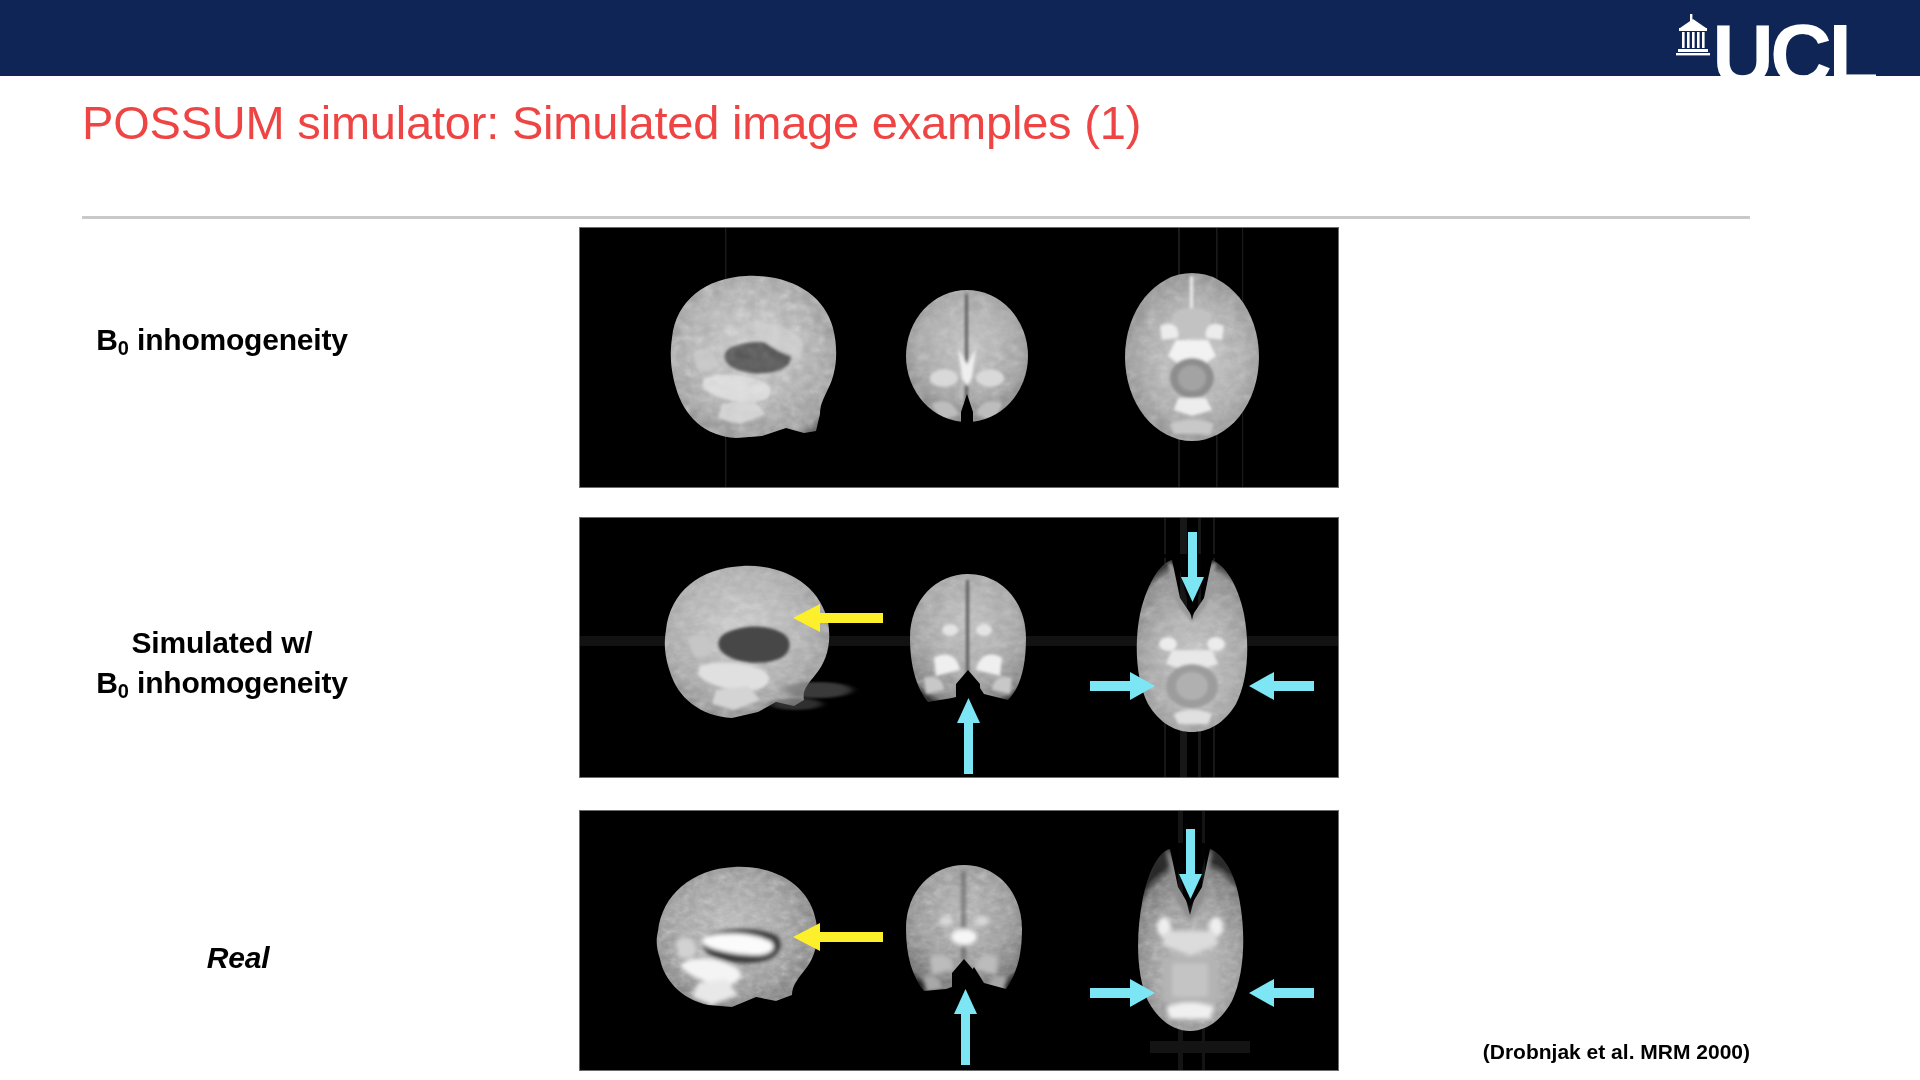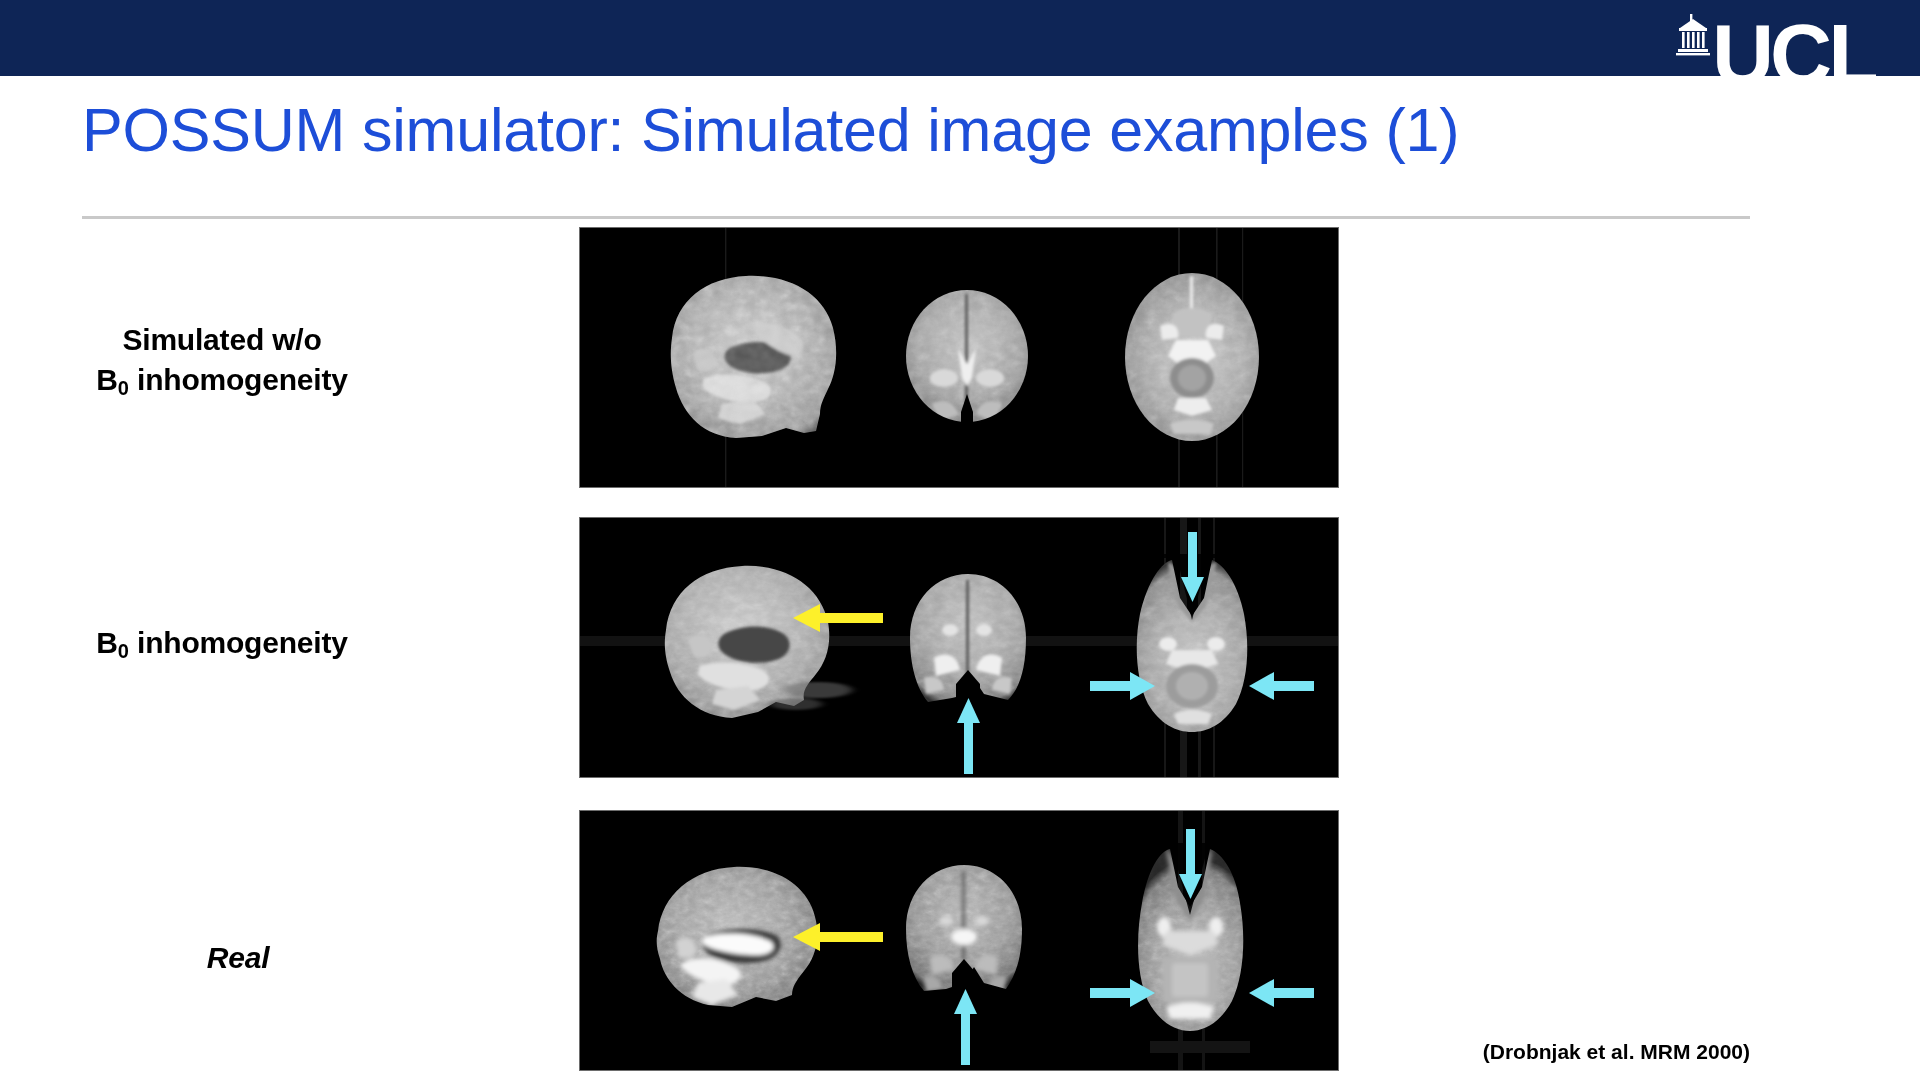--- a/index.html
+++ b/index.html
@@ -34,24 +34,24 @@
     align-items: center;
   }
   .ucl-logo svg { display: block; }
 
   
   .slide-title {
     position: absolute;
     left: 82px;
     top: 95px;
     width: 1300px;
-    font-size: 61px;
+    font-size: 47px;
     font-weight: 300;
     letter-spacing: -0.2px;
-    color: #1d4ed8;
+    color: #ef4444;
     white-space: nowrap;
   }
   .title-rule {
     position: absolute;
     left: 82px;
     top: 216px;
     width: 1668px;
     height: 3px;
     background: #c9c9c9;
   }
@@ -126,25 +126,25 @@
     </g>
 
     <text x="36" y="78" font-family="'Liberation Sans',sans-serif" font-size="86" font-weight="bold" fill="#ffffff" letter-spacing="-4">UCL</text>
   </svg>
 </div>
 
 <div class="slide-title">POSSUM simulator: Simulated image examples (1)</div>
 <div class="title-rule"></div>
 
 <div class="row-label" id="label-row-1">
-  <div>Simulated w/o</div>
   <div><span>B</span><span class="sub">0</span><span> inhomogeneity</span></div>
 </div>
 
 <div class="row-label" id="label-row-2">
+  <div>Simulated w/</div>
   <div><span>B</span><span class="sub">0</span><span> inhomogeneity</span></div>
 </div>
 
 <div class="row-label" id="label-row-3">
   <div>Real</div>
 </div>
 
 <div class="panel" id="panel-row-1">
   <svg viewBox="0 0 758 259" preserveAspectRatio="none">
     <defs>

